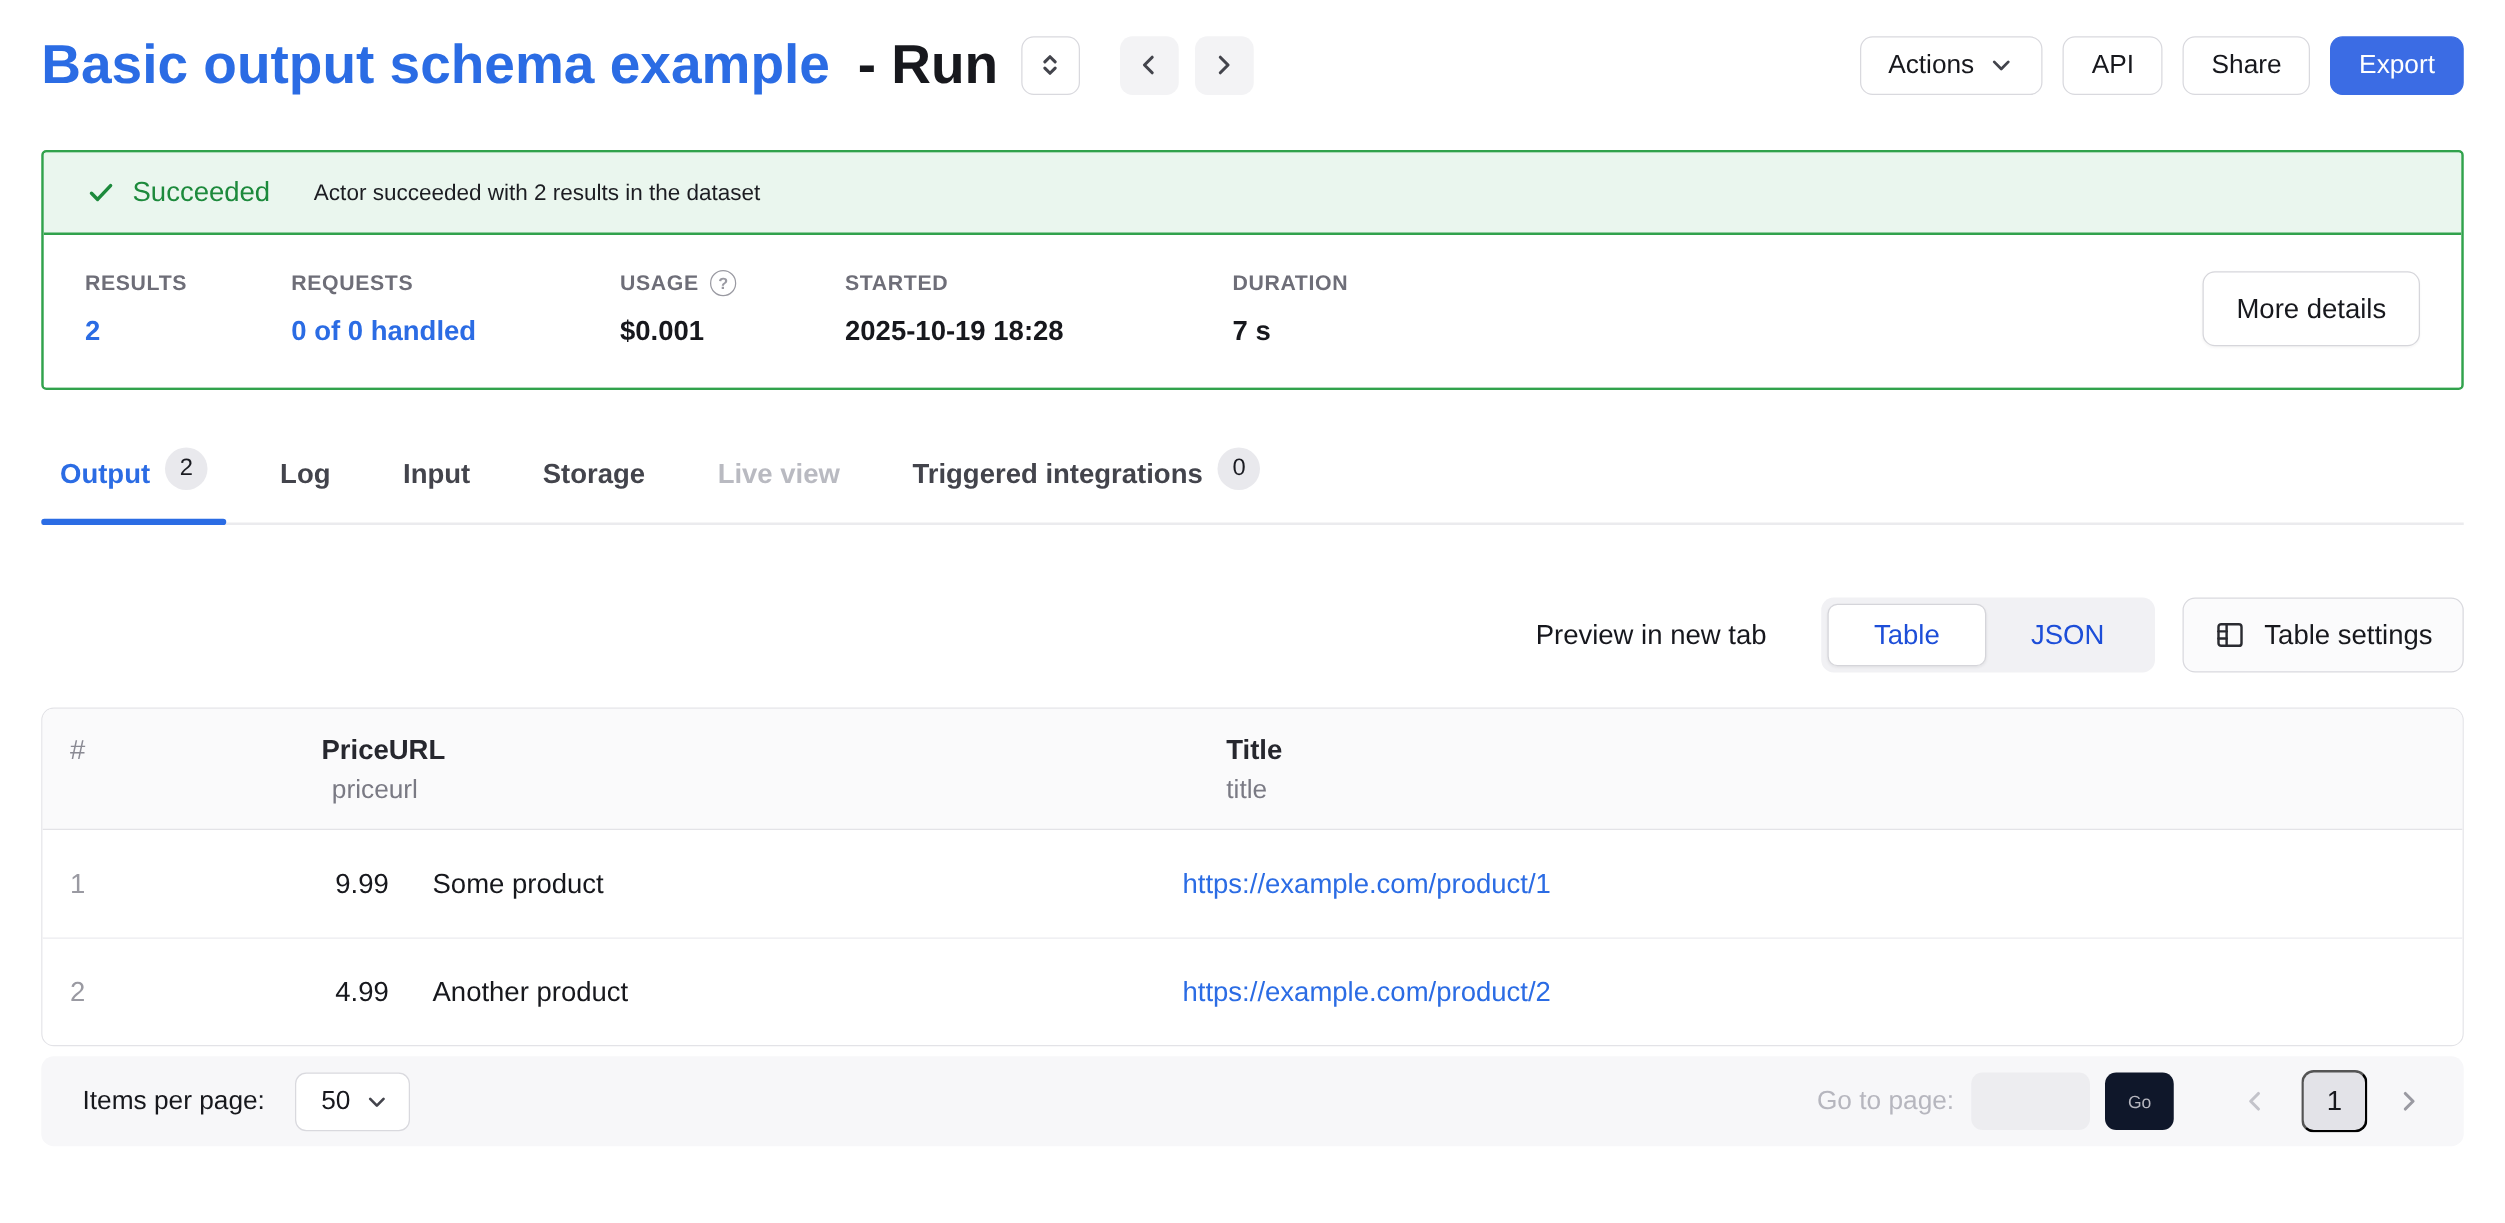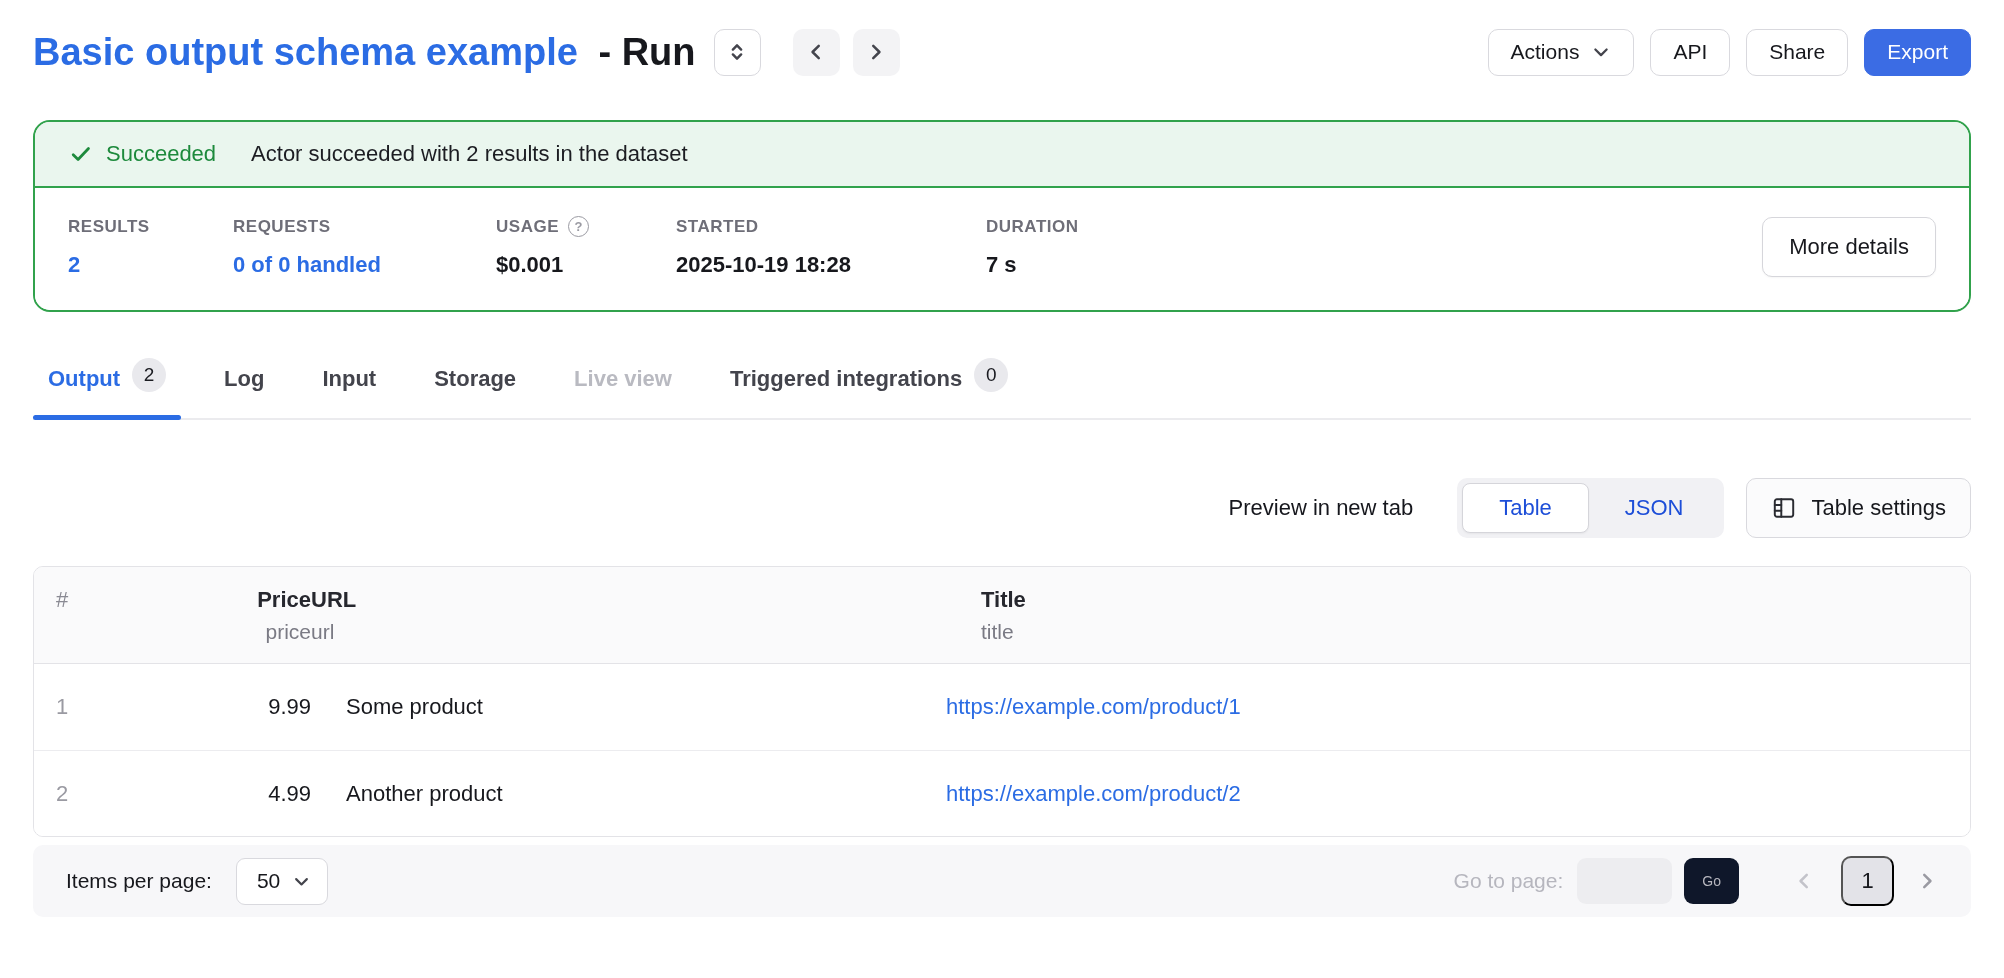--- a/index.html
+++ b/index.html
@@ -7,21 +7,21 @@
   body {
     width: 2004px; height: 978px;
     font-family: "Liberation Sans", sans-serif;
     color: #1a1b21;
     overflow: hidden;
   }
   .page { width: 2004px; height: 978px; padding: 0 33px; position: relative; }
 
   
   .hdr { display: flex; align-items: center; margin-top: 28px; height: 48px; }
-  .title { font-size: 38px; font-weight: 700; white-space: nowrap; }
+  .title { font-size: 44px; font-weight: 700; white-space: nowrap; }
   .title .link { color: #2b6ce4; cursor: pointer; }
   .title .suffix { color: #17181d; margin-left: 10px; }
   .icon-btn {
     width: 47px; height: 47px; border-radius: 10px;
     display: inline-flex; align-items: center; justify-content: center;
     background: #ffffff; border: 1.5px solid #d9d9de; cursor: pointer; color: #43444c;
   }
   .icon-btn.gray { background: #f3f3f5; border: none; }
   .sel-btn { margin-left: 18px; }
   .nav-prev { margin-left: 32px; }
@@ -32,29 +32,29 @@
     padding: 0 22px; border-radius: 10px; border: 1.5px solid #d9d9de;
     background: #ffffff; font-size: 21px; font-weight: 500; color: #17181d;
     cursor: pointer; white-space: nowrap;
   }
   .btn + .btn { margin-left: 16px; }
   .btn.primary { background: #3b6ce4; border-color: #3b6ce4; color: #ffffff; justify-content: flex-end; }
   .btn .chev { margin-left: 12px; color: #43444c; display: inline-flex; }
 
   
   .status-card {
-    margin-top: 44px; border: 2px solid #31a24c; border-radius: 17px; overflow: hidden;
+    margin-top: 44px; border: 2px solid #31a24c; border-radius: 4px; overflow: hidden;
   }
   .status-banner {
     background: #eaf6ee; display: flex; align-items: center;
     padding: 19px 33px; border-bottom: 2px solid #31a24c;
   }
   .status-label { display: inline-flex; align-items: center; color: #1d8a3c; font-size: 22px; }
   .status-label .check { display: inline-flex; margin-right: 12px; }
-  .status-msg { margin-left: 35px; font-size: 22px; color: #1c1d22; }
+  .status-msg { margin-left: 35px; font-size: 18px; color: #1c1d22; }
   .stats-row { display: flex; align-items: center; background: #ffffff; padding: 28px 33px 32px 33px; }
   .stat { display: flex; flex-direction: column; }
   .stat-label {
     font-size: 17px; font-weight: 700; color: #6e6e78; letter-spacing: 0.03em;
     display: inline-flex; align-items: center;
   }
   .stat-value { margin-top: 15px; font-size: 22px; font-weight: 700; color: #17181d; }
   .stat-value.link { color: #2b6ce4; cursor: pointer; }
   .stat-0 { width: 165px; }
   .stat-1 { width: 263px; }

